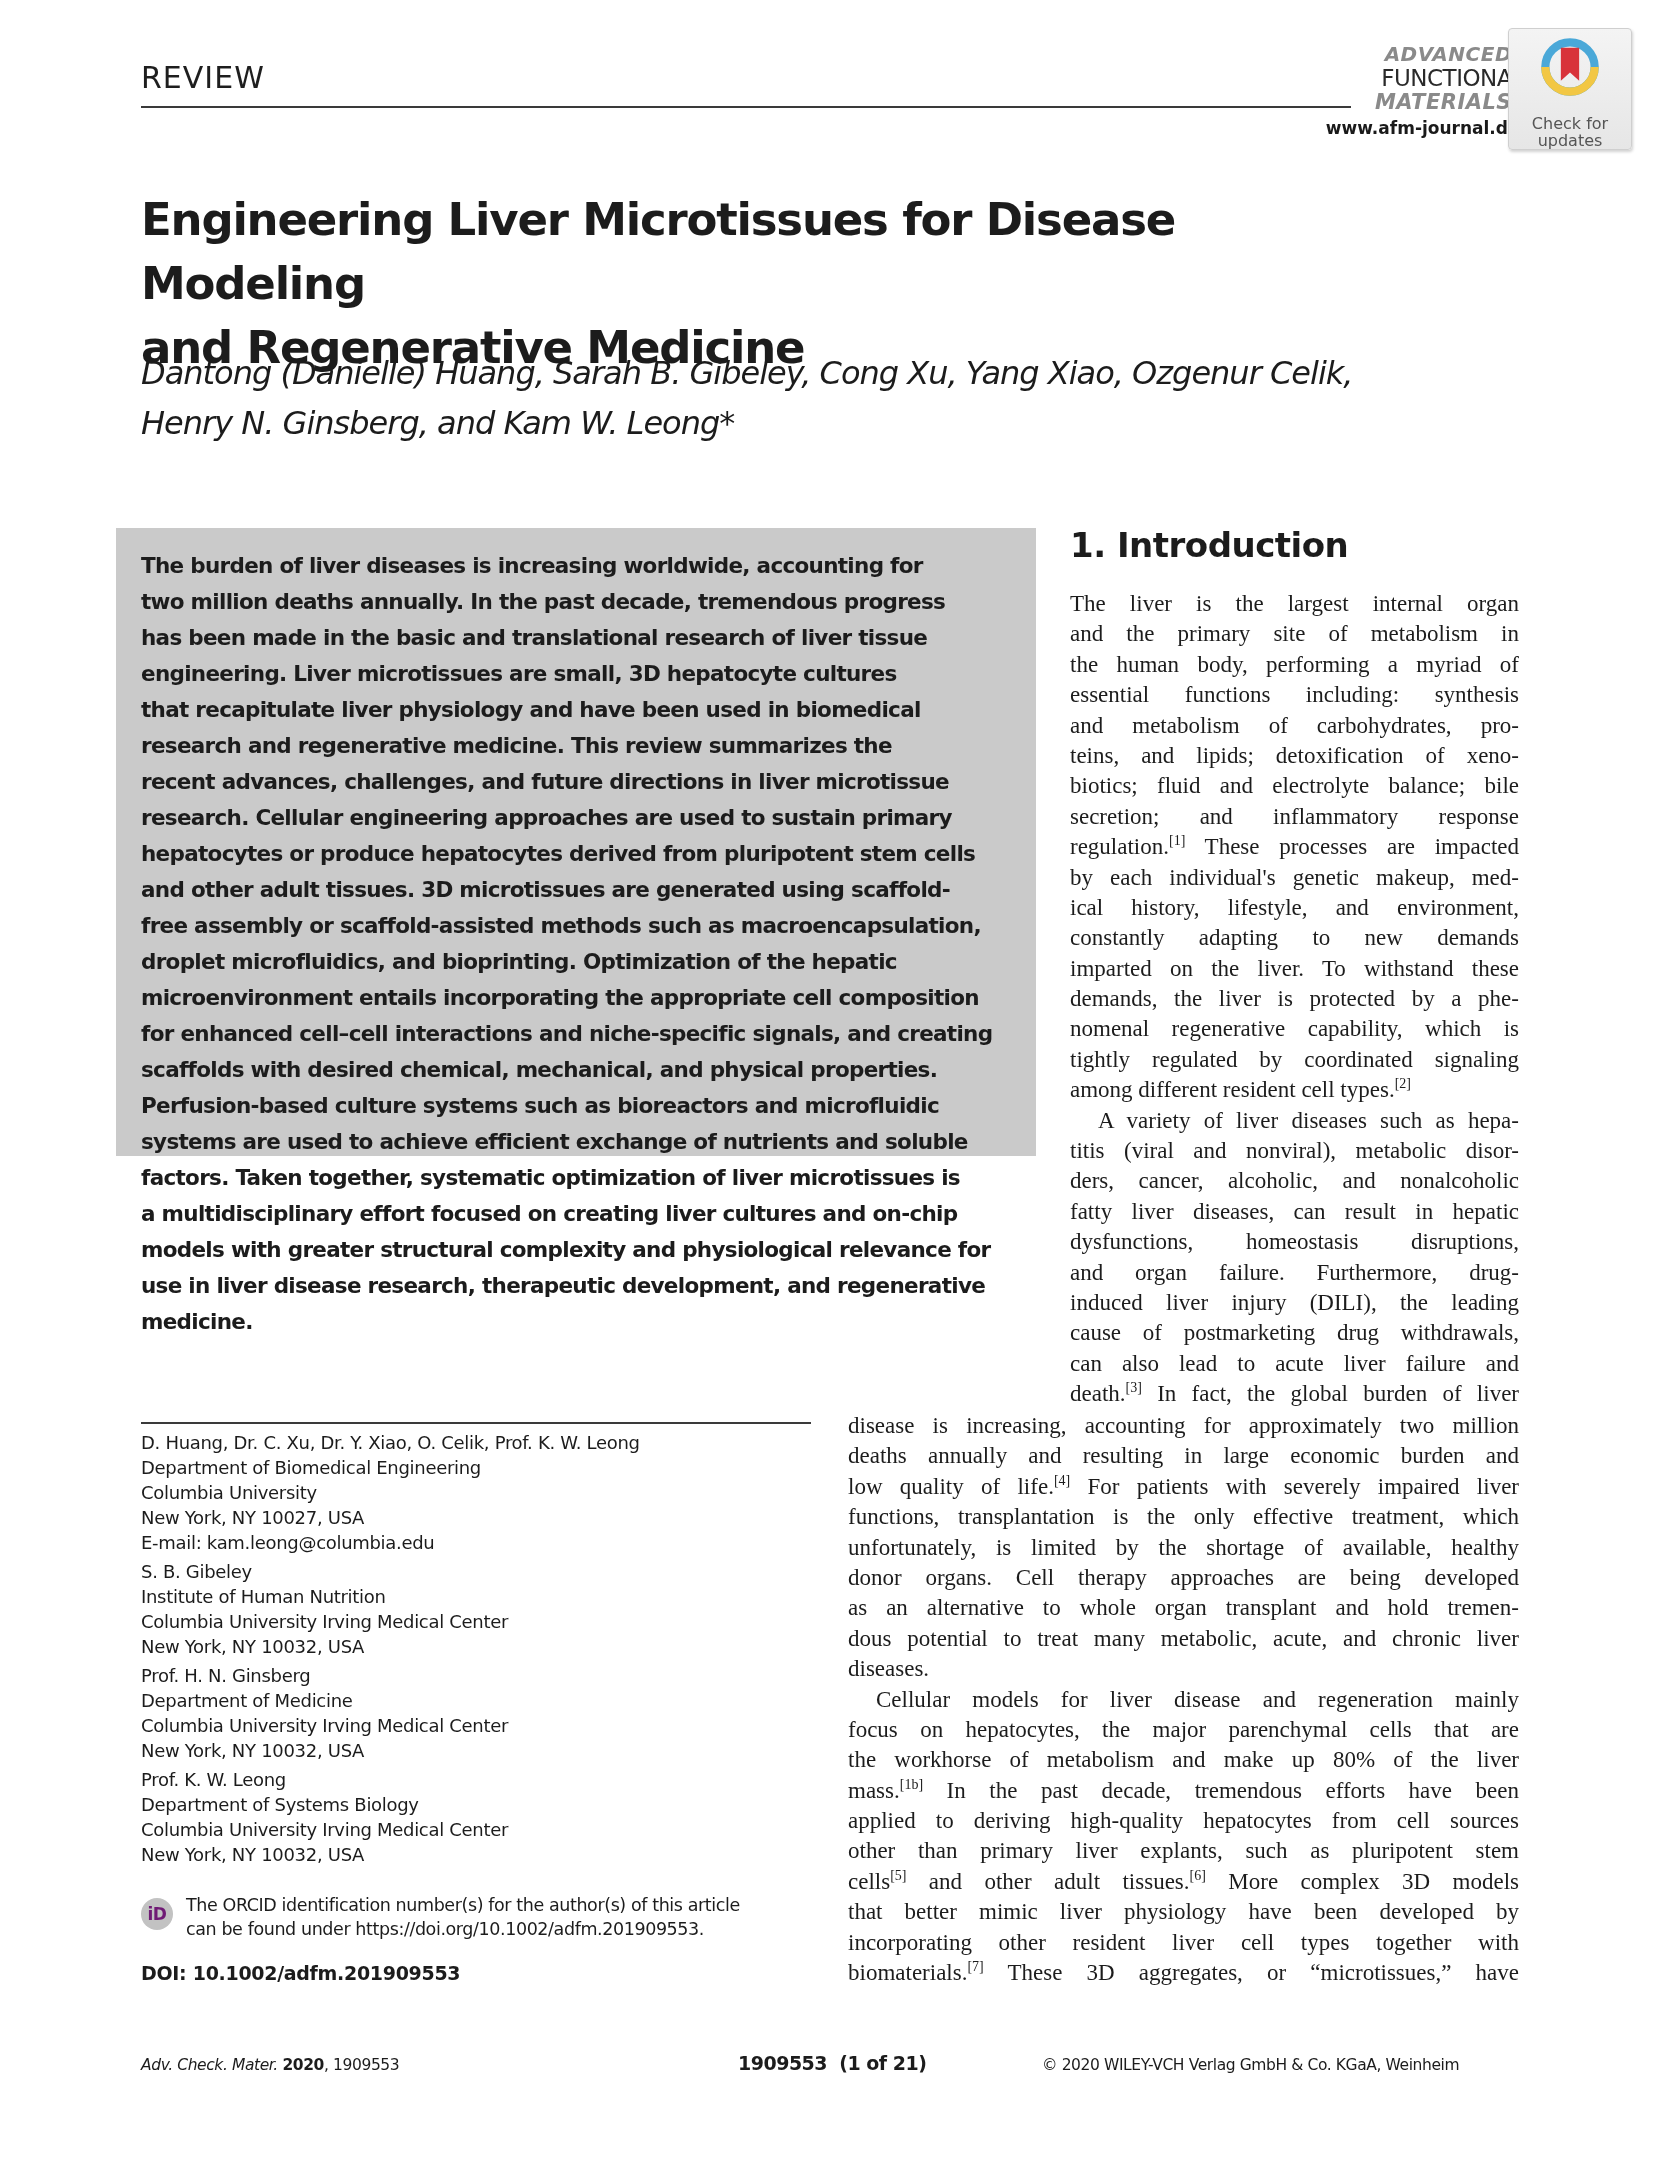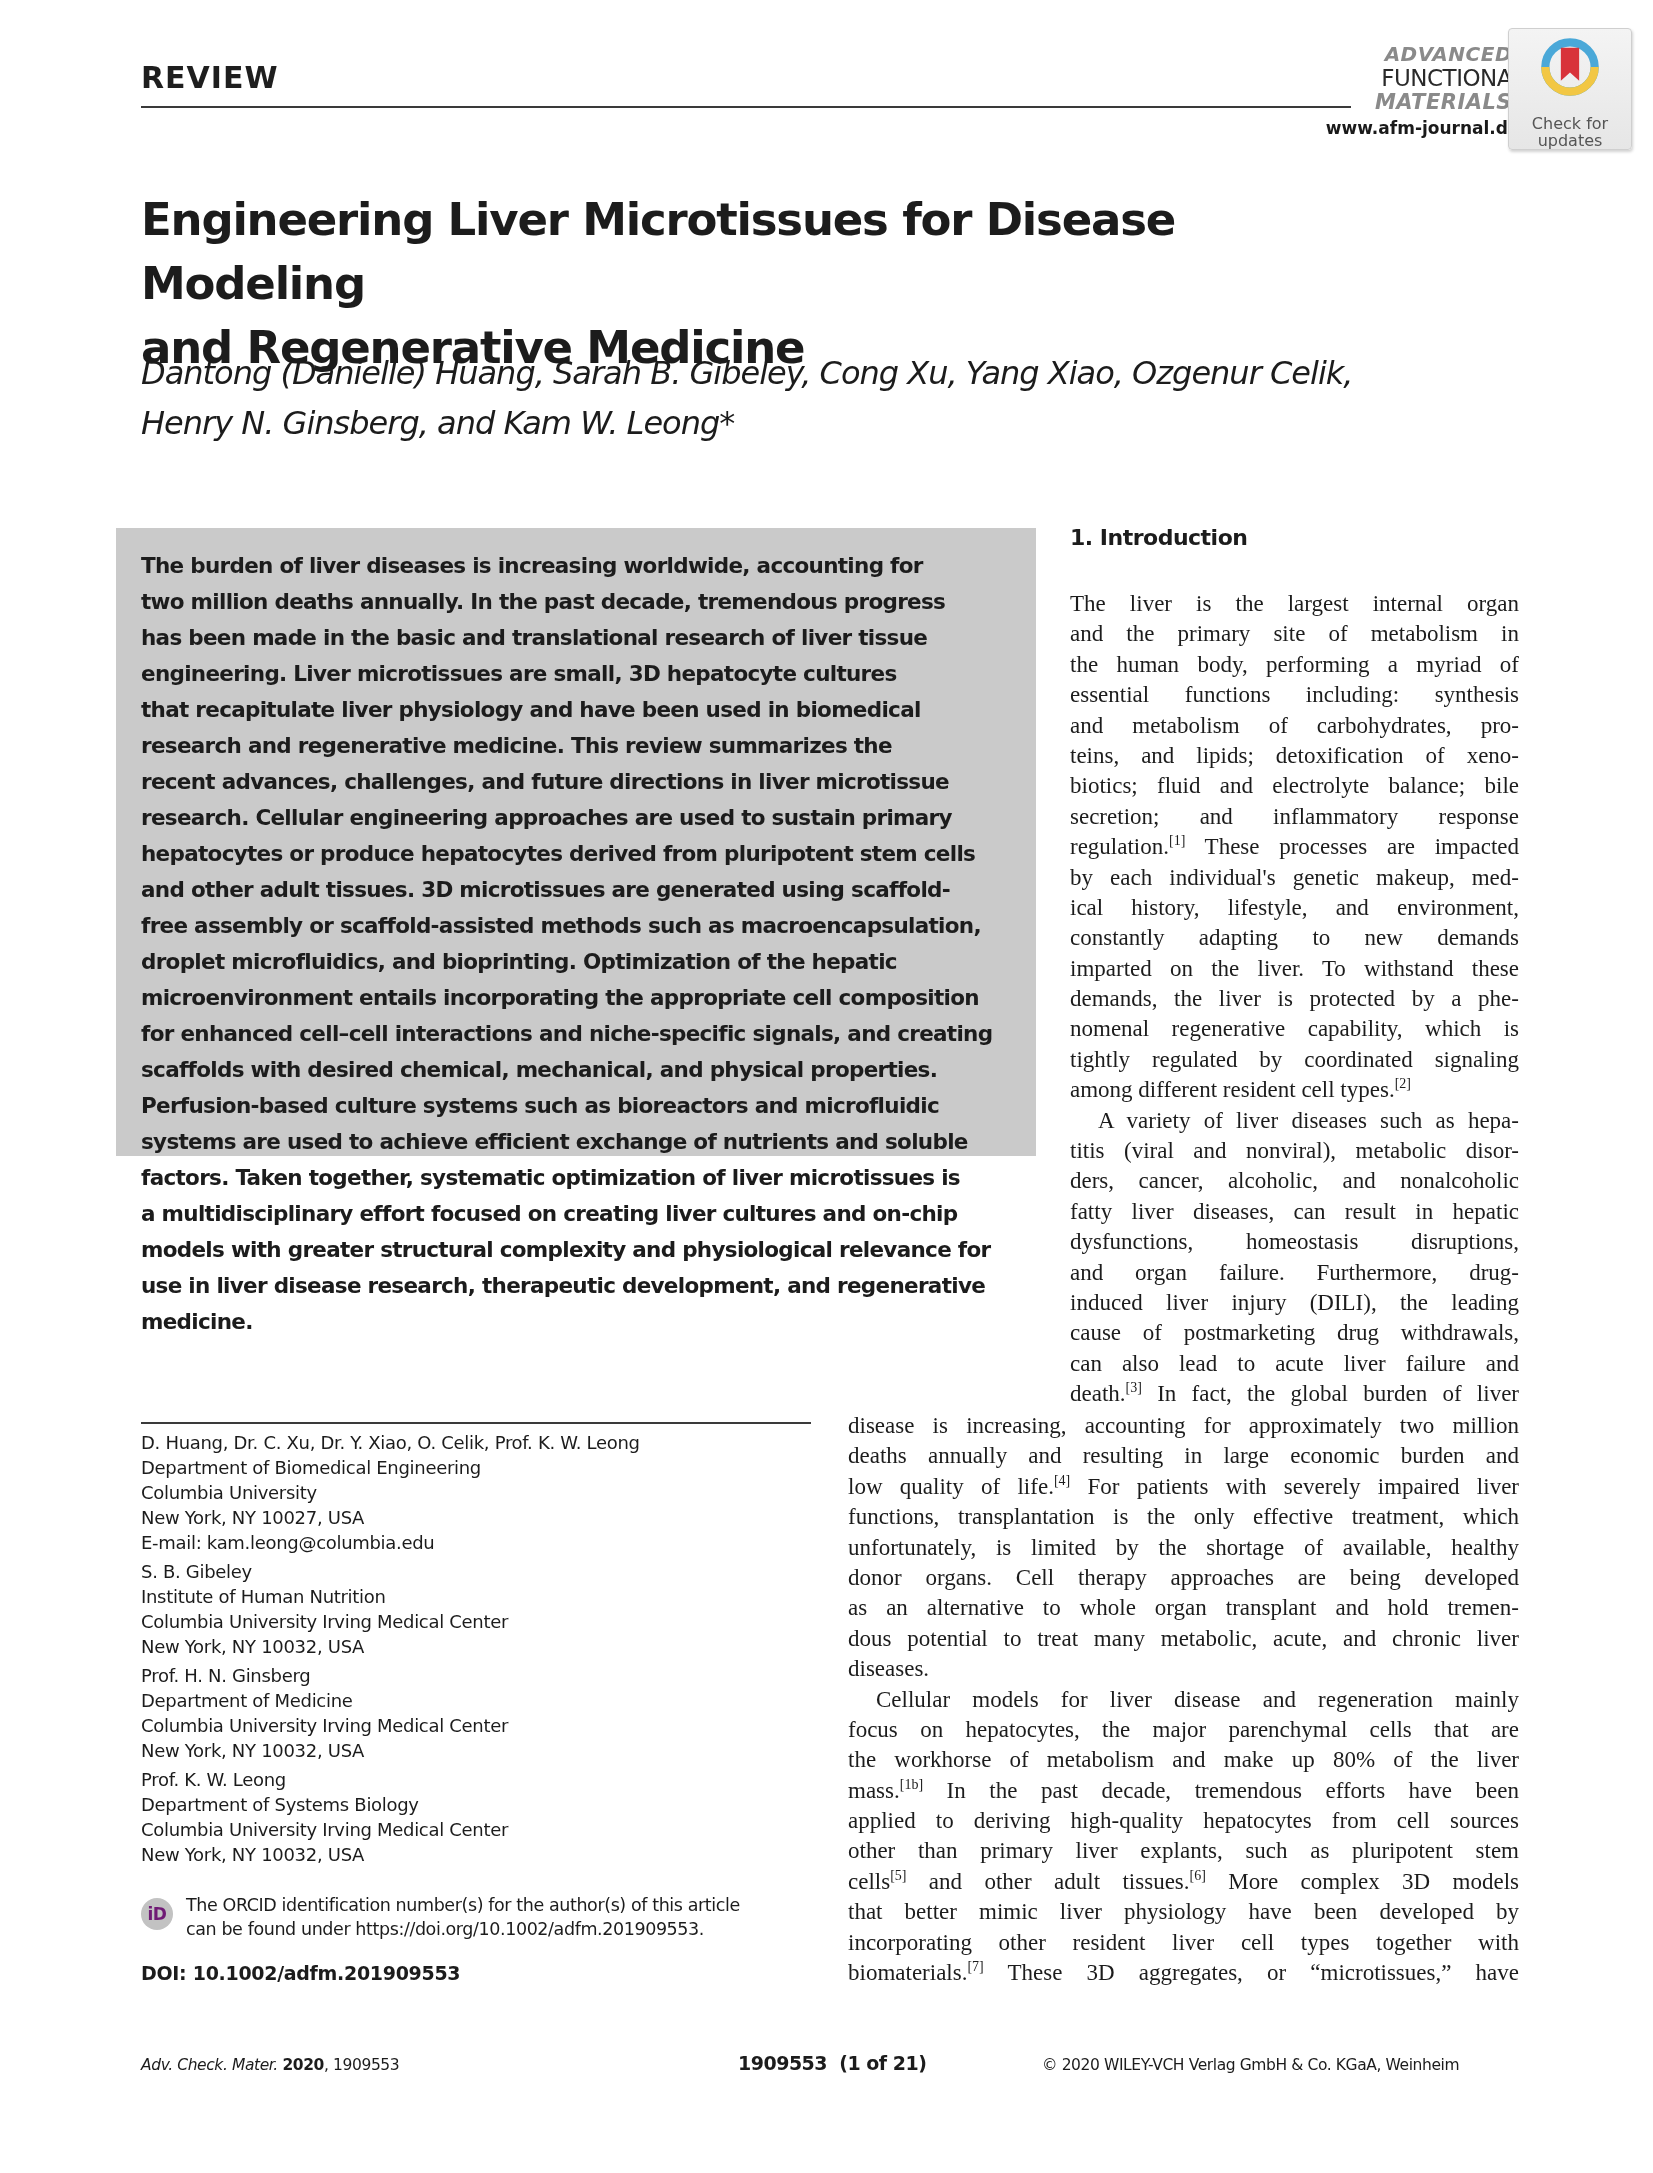--- a/index.html
+++ b/index.html
@@ -2,21 +2,21 @@
 <html><head>
   <meta charset="utf-8">
   <style>
     * { box-sizing: border-box; margin: 0; padding: 0; }
     html, body { width: 1653px; height: 2173px; background: #ffffff; overflow: hidden; }
     body { position: relative; font-family: "Liberation Sans", "DejaVu Sans", sans-serif; color: #1a1a1a; }
 
     
     .section-label {
       position: absolute; left: 141px; top: 60px;
-      font-family: "DejaVu Sans", sans-serif; font-weight: 700; font-size: 30px;
+      font-family: "DejaVu Sans", sans-serif; font-weight: 400; font-size: 30px;
       letter-spacing: 1px; color: #1e1e1e;
     }
     .header-rule {
       position: absolute; left: 141px; top: 106px; width: 1210px; height: 2px; background: #3a3a3a;
     }
     .journal-logo {
       position: absolute; left: 1340px; top: 42px; width: 172px; text-align: right;
       font-family: "DejaVu Sans", sans-serif; line-height: 24px;
     }
     .journal-logo .l1 { font-size: 20px; font-weight: 900; color: #8a8a8a; letter-spacing: 0.5px; font-style: italic; }
@@ -59,21 +59,21 @@
     .abstract-text {
       position: absolute; left: 25px; top: 20px; width: 880px;
       font-family: "DejaVu Sans", sans-serif; font-weight: bold; font-size: 21.5px; line-height: 36px;
       color: #1c1c1c; letter-spacing: -0.7px;
     }
     .abstract-text .ln { display: block; white-space: nowrap; }
 
     
     .intro-heading {
       position: absolute; left: 1070px; top: 525px;
-      font-family: "DejaVu Sans", sans-serif; font-weight: bold; font-size: 22px; color: #1c1c1c;
+      font-family: "DejaVu Sans", sans-serif; font-weight: bold; font-size: 34px; color: #1c1c1c;
       letter-spacing: -0.5px;
     }
     .body-col {
       position: absolute; font-family: "Liberation Serif", "DejaVu Serif", serif;
       font-size: 23px; line-height: 30.4px; color: #1c1c1c;
     }
     .body-col .ln { display: block; white-space: nowrap; text-align: justify; text-align-last: justify; height: 30.4px; }
     .body-col .ln.last { text-align-last: left; }
     .body-col .ln.indent { padding-left: 28px; }
     .body-col sup { font-size: 14px; line-height: 0; vertical-align: 9px; }

